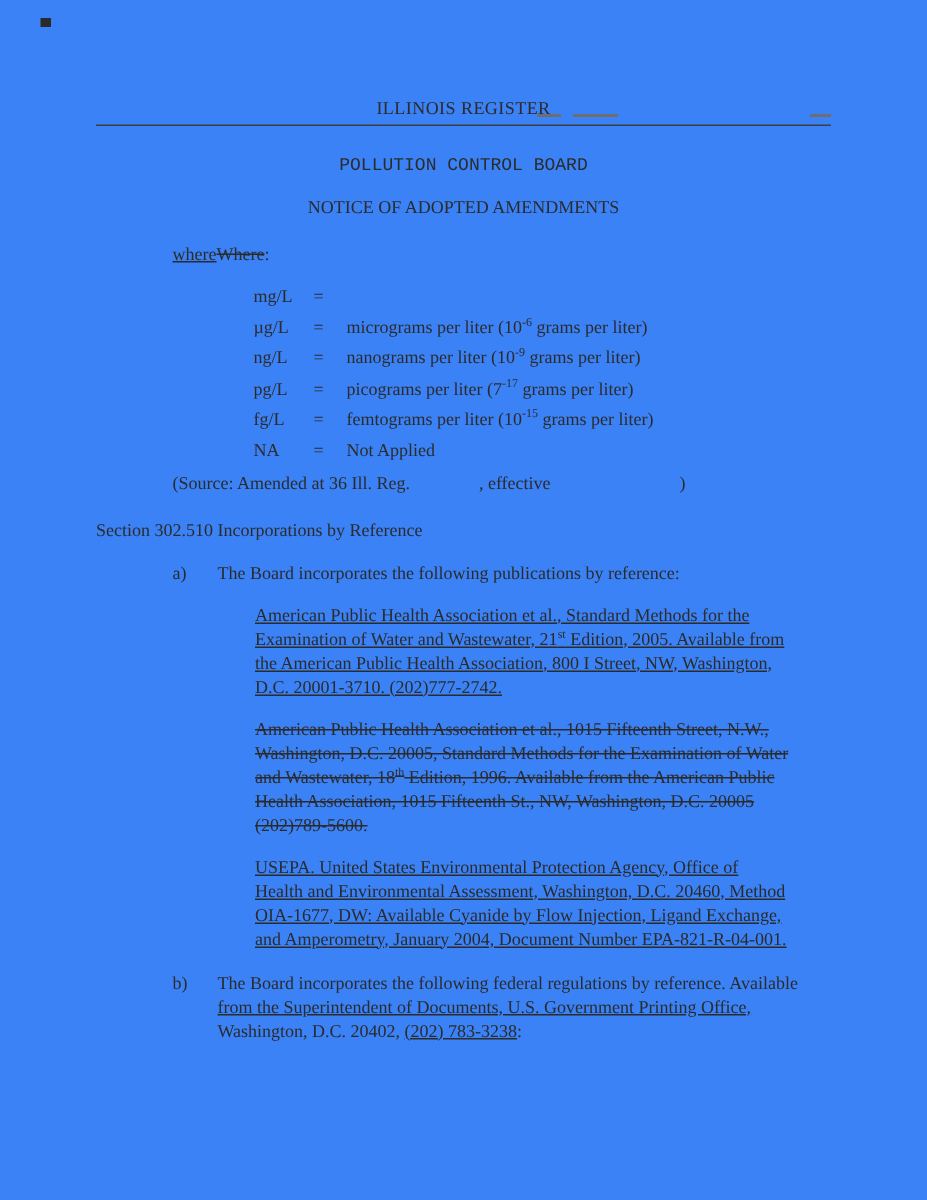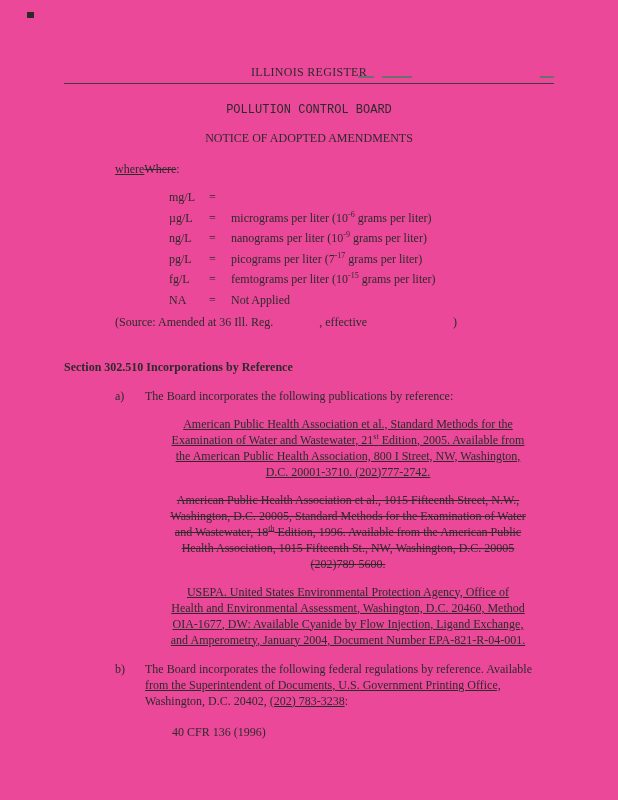--- a/index.html
+++ b/index.html
@@ -1,19 +1,19 @@
 <!DOCTYPE html>
 <html><head>
 <meta charset="utf-8">
 <style>
   html,body{margin:0;padding:0;background:#e8e8e8;}
   .page{
     position:relative;
     width:618px;height:800px;
-    background:#ec4899;
+    background:#3b82f6;
     font-family:"Liberation Serif","DejaVu Serif",serif;
     font-size:12px;color:#2b2b2b;
     overflow:hidden;
     margin:0 auto;
   }
   .content{padding:64px 64px 0 64px;}
   .scan-dot{position:absolute;left:27px;top:12px;width:7px;height:6px;background:#2a2a2a;}
   .doc-title{text-align:center;line-height:16px;letter-spacing:.3px;}
   .rule-wrap{position:relative;border-top:1.5px solid #3f3f3f;margin-top:3px;height:4px;}
   .dash{position:absolute;top:-8px;height:2px;background:#6e6e6e;}
@@ -30,26 +30,26 @@
   .s{text-decoration:line-through;}
   .defs{margin:12px 0 0 105px;}
   .def-row{display:flex;line-height:16px;margin-bottom:4.5px;}
   .def-row .abbr{flex:0 0 40px;}
   .def-row .eq{flex:0 0 22px;}
   .def-row .def{flex:1;}
   sup{font-size:8px;line-height:0;vertical-align:super;}
   .source-line{margin:6px 0 0 51px;line-height:16px;white-space:nowrap;}
   .gap1{display:inline-block;width:46px;}
   .gap2{display:inline-block;width:86px;}
-  .section-heading{font-weight:bold;margin-top:29px;line-height:16px;}
+  .section-heading{font-weight:normal;margin-top:15px;line-height:16px;}
   .hang{display:flex;margin-top:13px;line-height:16px;}
   .hang .lbl{flex:0 0 30px;margin-left:51px;}
   .hang .txt{flex:1;max-width:402px;}
   .ref{margin:12px 0 0 106px;width:356px;line-height:16px;}
-  p.ref{padding:0;text-align:center;}
+  p.ref{padding:0;}
   .cfr{margin:15px 0 0 108px;line-height:16px;}
 </style>
 </head>
 <body>
 
 <div class="page">
   <div class="scan-dot"></div>
   <div class="content">
 
     <header>
@@ -118,16 +118,15 @@
 
     <p class="ref s"><span>American Public Health Association et al., 1015 Fifteenth Street, N.W., Washington, D.C. 20005, Standard Methods for the Examination of Water and Wastewater, 18</span><sup>th</sup><span> Edition, 1996.  Available from the American Public Health Association, 1015 Fifteenth St., NW, Washington, D.C. 20005 (202)789-5600.</span></p>
 
     <p class="ref u">USEPA.  United States Environmental Protection Agency, Office of Health and Environmental Assessment, Washington, D.C. 20460, Method OIA-1677, DW:  Available Cyanide by Flow Injection, Ligand Exchange, and Amperometry, January 2004, Document Number EPA-821-R-04-001.</p>
 
     <div class="hang">
       <span class="lbl">b)</span>
       <span class="txt"><span>The Board incorporates the following federal regulations by reference. Available </span><span class="u">from the Superintendent of Documents, U.S. Government Printing Office,</span><span> Washington, D.C. 20402,  </span><span class="u">(202) 783-3238</span><span>:</span></span>
     </div>
 
-    <div class="cfr">40 CFR 136 (1996)</div>
 
   </div>
 </div>
 
 </body></html>

